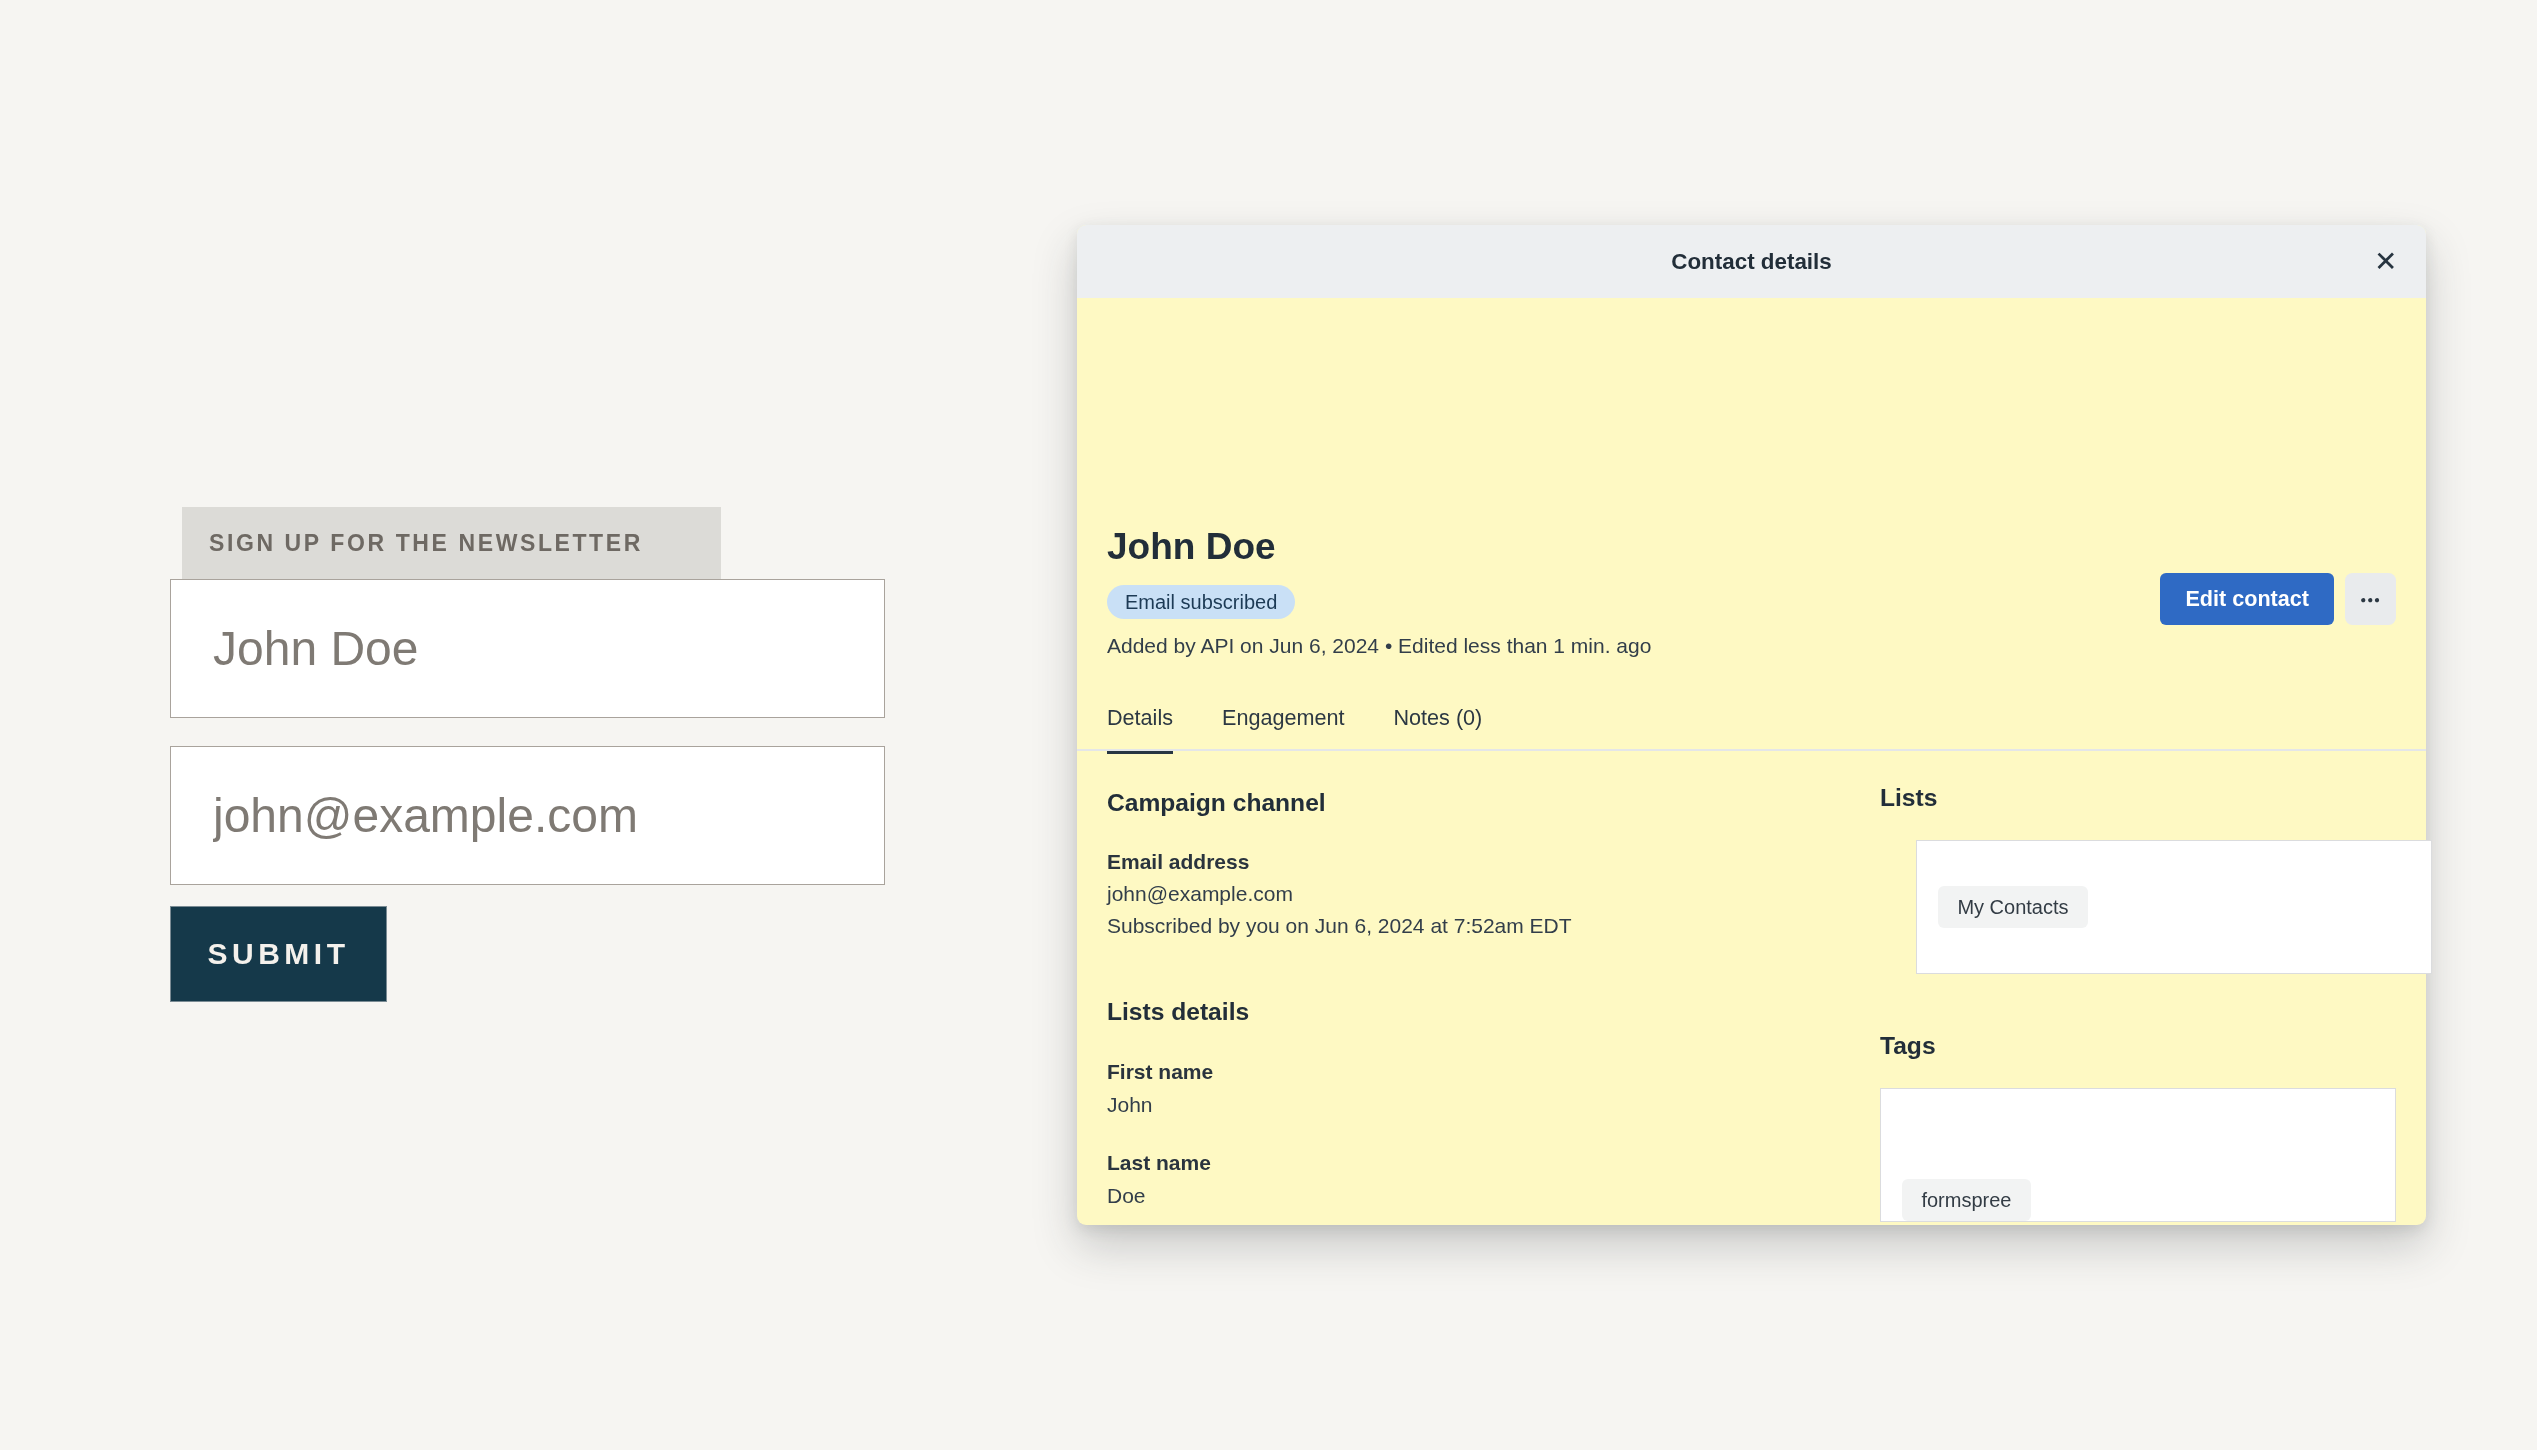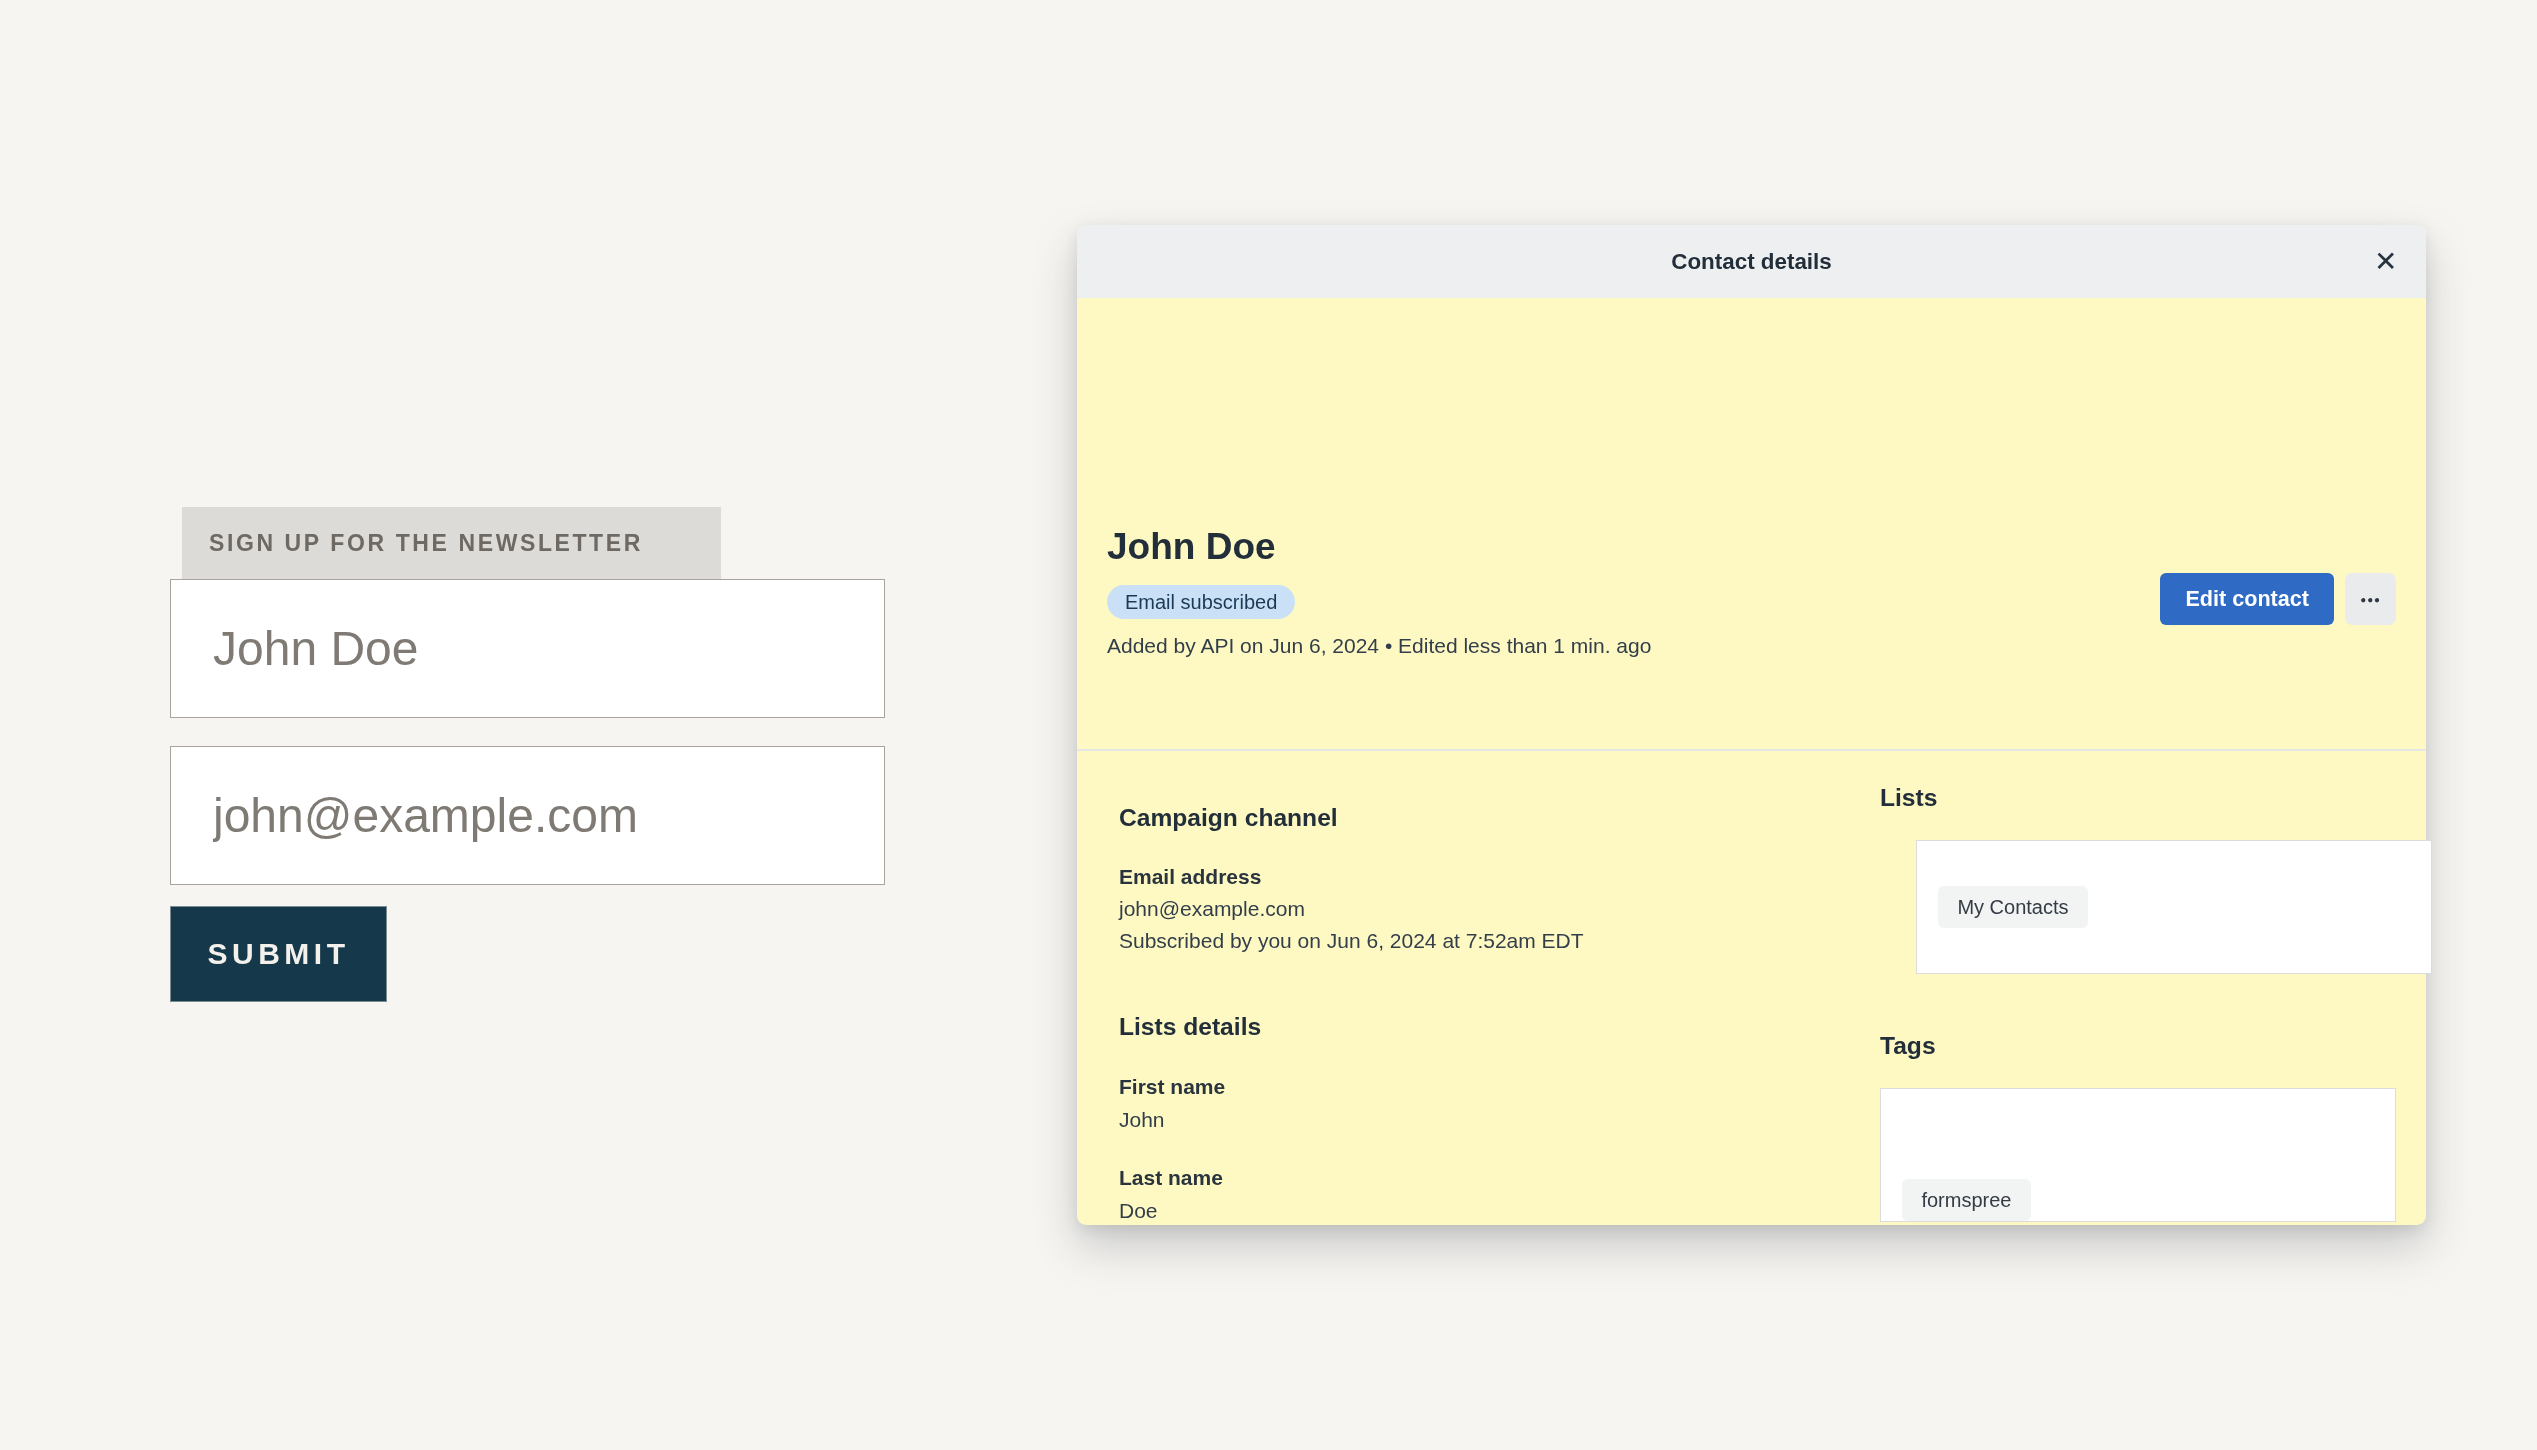--- a/index.html
+++ b/index.html
@@ -79,21 +79,21 @@
   }
   .tab.active{border-bottom-color:#273643;}
   .tabs-divider{
     position:absolute;left:0;top:524px;width:100%;height:1.5px;background:#e4e6e8;
   }
 
   .sec-heading{font-size:24.6px;font-weight:bold;color:#222e39;position:absolute;left:0;}
   .fld-label{font-size:21px;font-weight:bold;color:#2a343e;position:absolute;left:0;}
   .fld-value{font-size:21px;color:#323e4a;position:absolute;left:0;}
 
-  .col-left{position:absolute;left:30px;top:579px;width:716px;height:418px;margin-left:12px;}
+  .col-left{position:absolute;left:30px;top:564px;width:716px;height:418px;}
   .col-left .h-campaign{top:0px;}
   .col-left .l-email{top:61px;}
   .col-left .v-email{top:93px;}
   .col-left .v-subscribed{top:125px;}
   .col-left .h-basic{top:209px;}
   .col-left .l-first{top:271px;}
   .col-left .v-first{top:304px;}
   .col-left .l-last{top:362px;}
   .col-left .v-last{top:395px;}
 
@@ -135,20 +135,25 @@
   <div class="status-badge" style="background: rgb(201, 224, 246); color: rgb(28, 58, 85);">Email subscribed</div>
 
   <div class="contact-meta">Added by API on Jun 6, 2024 • Edited less than 1 min. ago</div>
 
   <div class="edit-btn" style="background: rgb(47, 106, 196);">Edit contact</div>
 
   <div class="more-btn">
     <span style="transform:scale(.55);white-space:nowrap;">●●●</span>
   </div>
 
+  <div class="tabs">
+    <div class="tab active">Details</div>
+    <div class="tab">Engagement</div>
+    <div class="tab">Notes (0)</div>
+  </div>
   <div class="tabs-divider"></div>
 
   <div class="col-left">
     <div class="sec-heading h-campaign">Campaign channel</div>
     <div class="fld-label l-email">Email address</div>
     <div class="fld-value v-email">john@example.com</div>
     <div class="fld-value v-subscribed">Subscribed by you on Jun 6, 2024 at 7:52am EDT</div>
 
     <div class="sec-heading h-basic">Lists details</div>
     <div class="fld-label l-first">First name</div>

